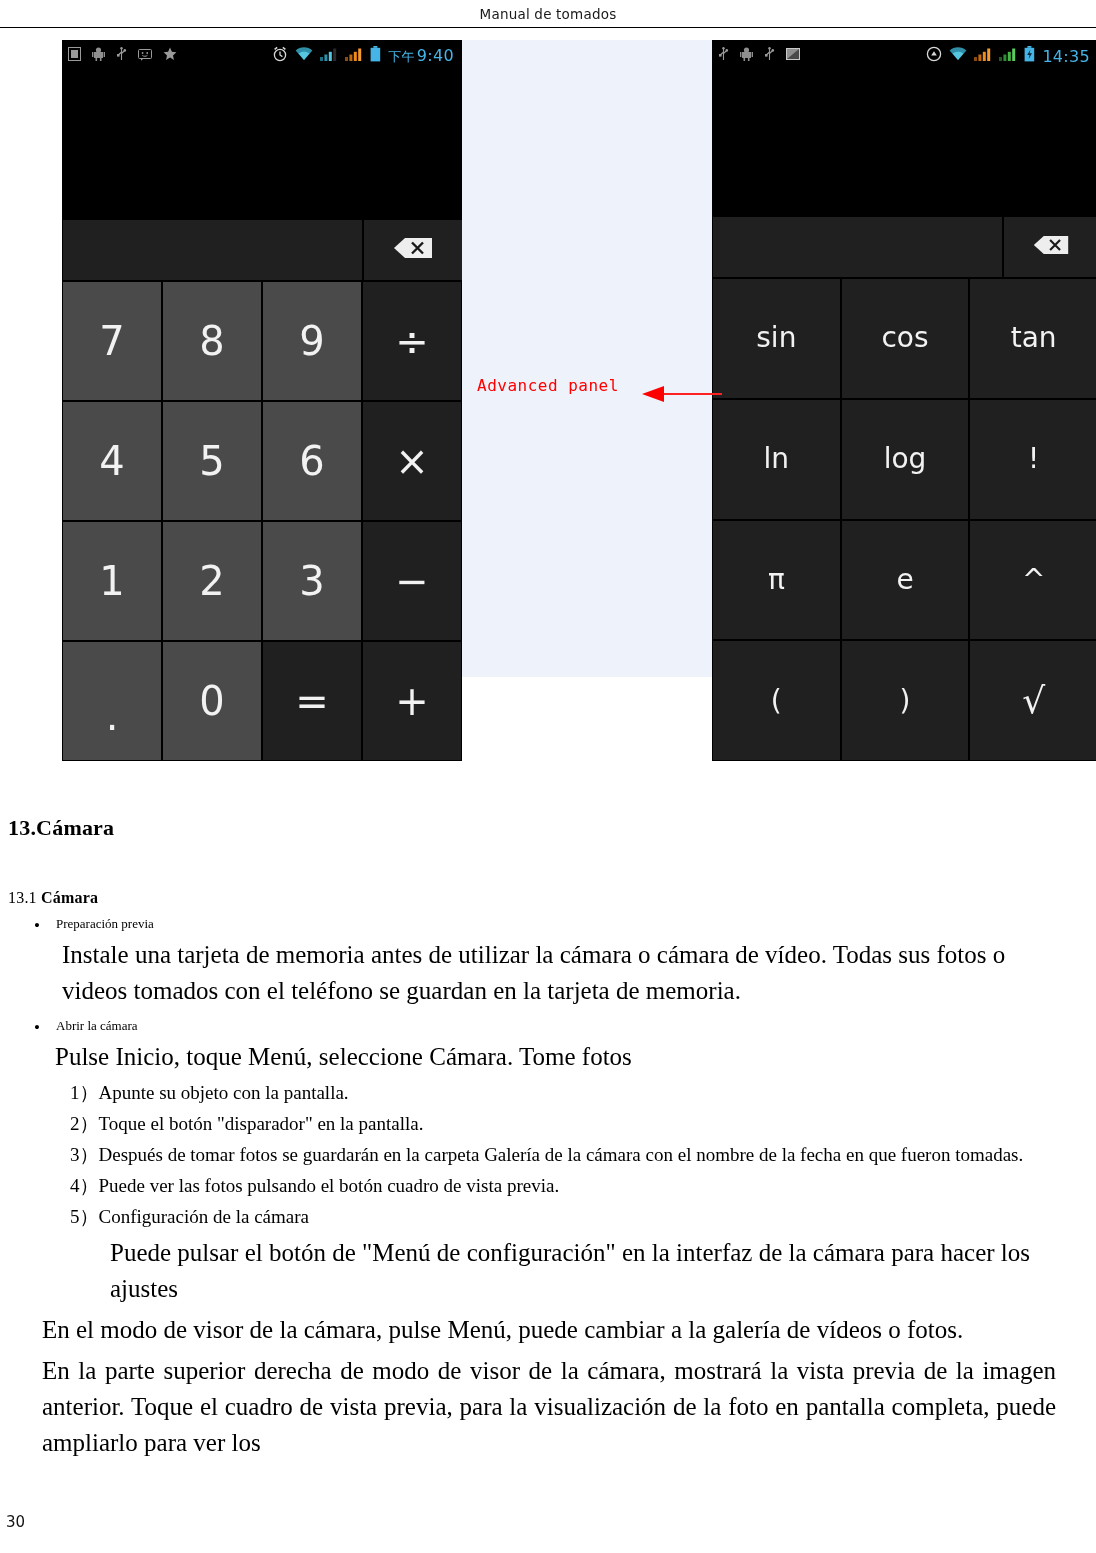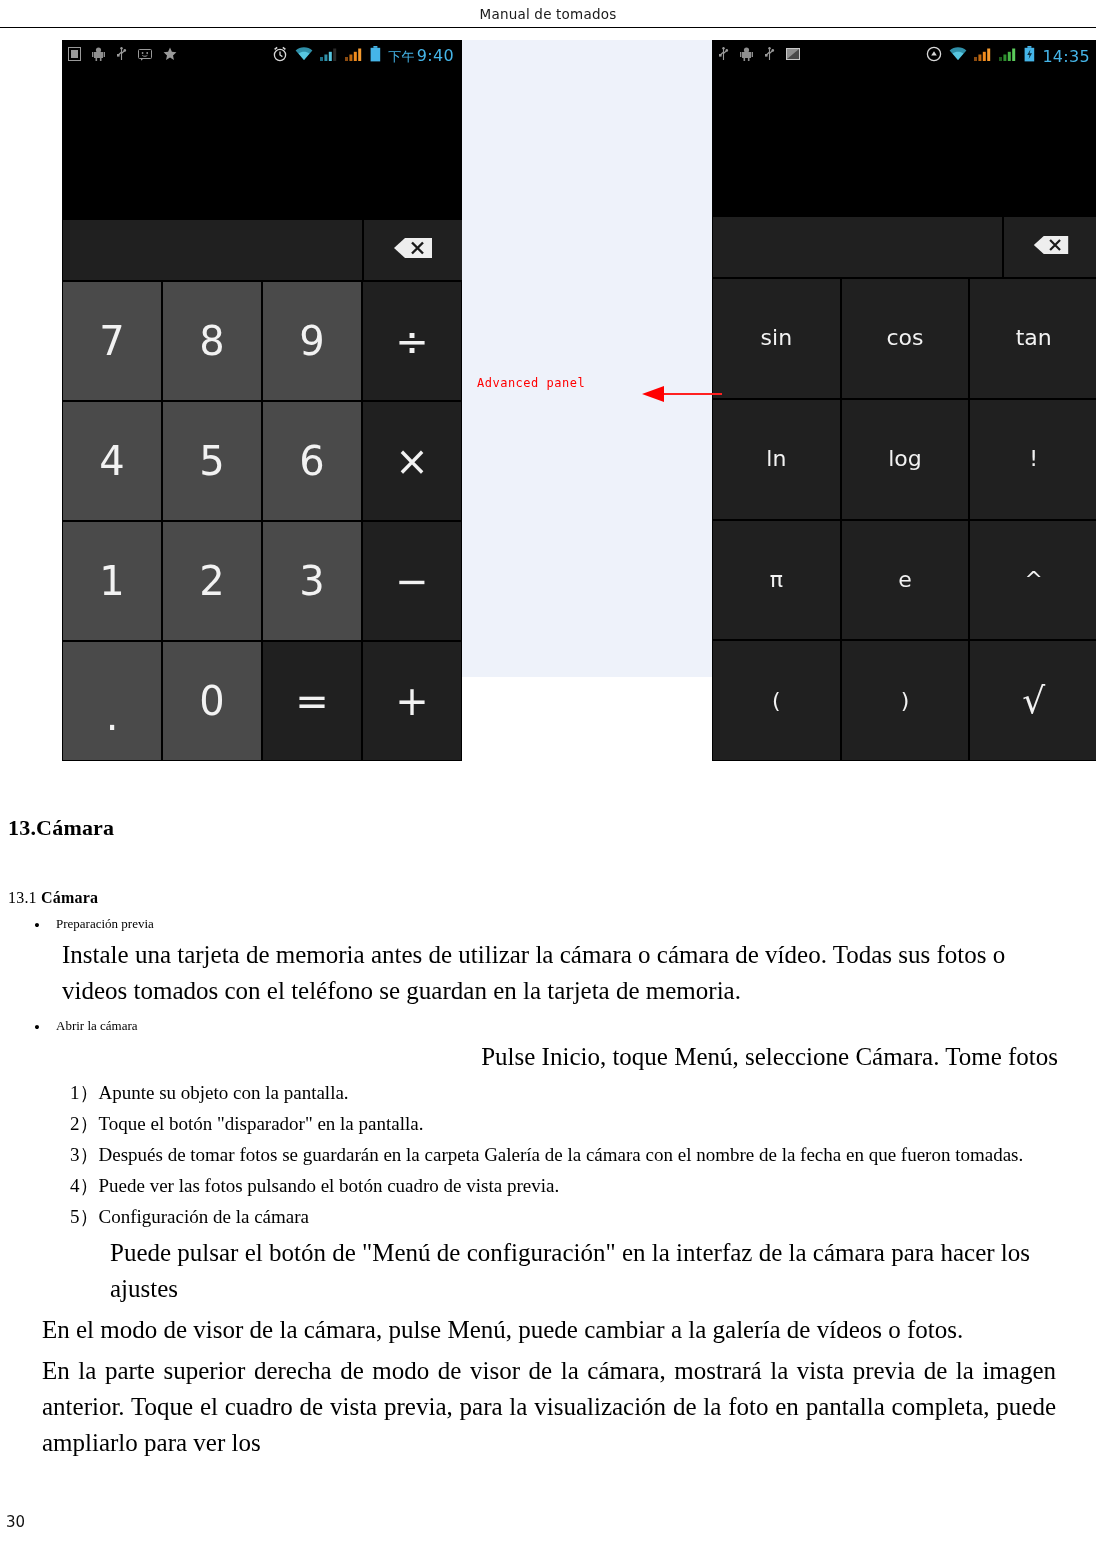--- a/index.html
+++ b/index.html
@@ -77,29 +77,29 @@
   .key{
     flex:1;margin:1px;
     display:flex;align-items:center;justify-content:center;
     font-family:"DejaVu Sans", sans-serif;
     color:#f2f2f2;font-size:40px;font-weight:400;
     line-height:1;
     box-sizing:border-box;
   }
   .key.num{background:#4a4a4a;}
   .key.op{background:#202020;}
-  .key.func{background:#202020;font-size:22px;}
+  .key.func{background:#202020;font-size:28px;}
   .key.dot{font-size:40px;align-items:flex-end;padding-bottom:24px;}
   .key.sq{font-size:36px;}
 
   
   .annot-label{
     position:absolute;left:415px;top:336px;
     font-family:"DejaVu Sans Mono", monospace;
-    font-size:12px;color:#ff0000;white-space:nowrap;letter-spacing:.5px;
+    font-size:16px;color:#ff0000;white-space:nowrap;letter-spacing:.5px;
   }
   .annot-arrow{
     position:absolute;left:580px;top:344px;width:80px;height:20px;
   }
 
   
   .content{position:absolute;left:0;top:770px;width:1064px;}
   .h1{
     font-family:"Liberation Serif", serif;
     font-size:22px;font-weight:bold;margin:0 0 0 8px;padding-top:45px;
@@ -113,21 +113,21 @@
   .bullet-line{
     font-size:13px;margin-left:56px;padding-top:9px;position:relative;
   }
   .bullet-line::before{
     content:"\2022";position:absolute;left:-22px;top:9px;font-size:17px;
   }
   .para{
     font-size:25px;line-height:36px;margin:0;padding-top:5px;
   }
   .indent-a{margin-left:62px;margin-right:6px;}
-  .indent-b{margin-left:55px;margin-right:6px;text-align:right;}
+  .indent-b{margin-left:55px;margin-right:6px;}
   .indent-d{margin-left:42px;margin-right:8px;}
   .indent-e{margin-left:110px;margin-right:8px;}
   .num-item{
     font-size:19px;line-height:26px;margin:0 14px 0 70px;padding-top:5px;
     text-indent:-26px;padding-left:26px;
   }
   .justify{text-align:justify;}
 
   
   .page-num{

